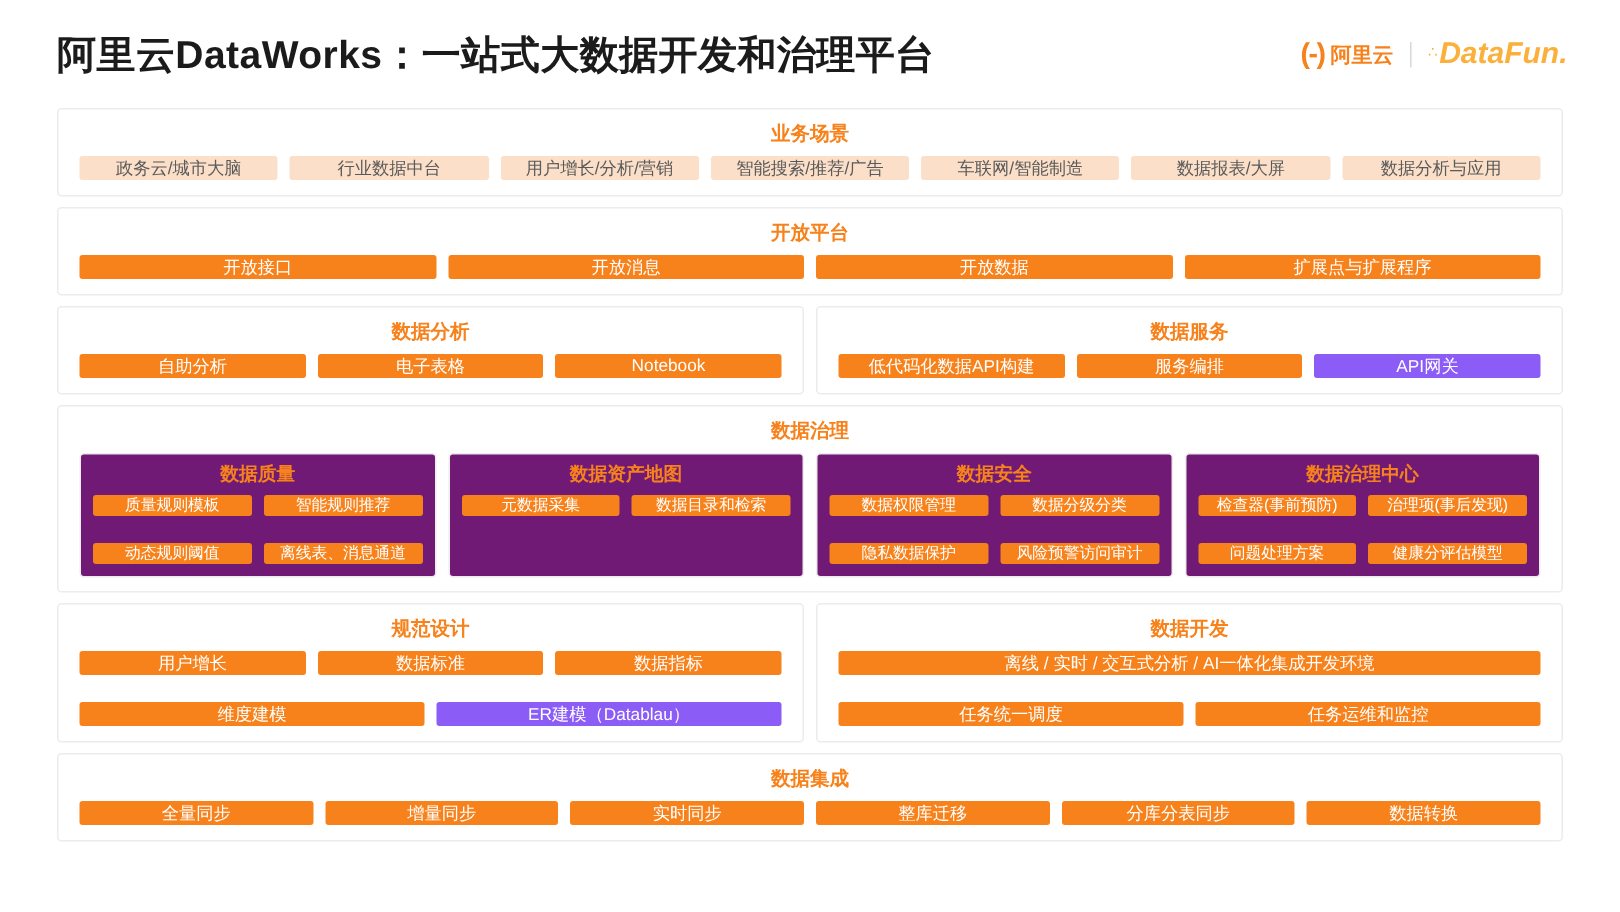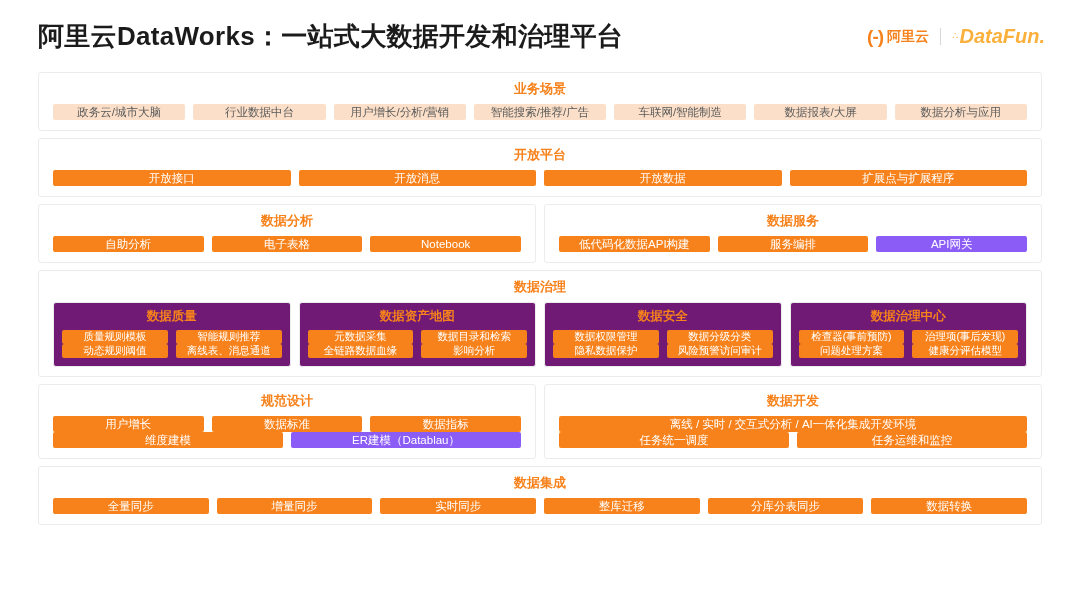--- a/index.html
+++ b/index.html
@@ -47,21 +47,21 @@
     box-sizing:border-box;
   }
   .band-title{
     text-align:center;
     color:#F7821B;
     font-size:13px;font-weight:700;
     line-height:20px;
     margin-bottom:5px;
   }
   .row{display:flex;gap:8px;}
-  .row + .row{margin-top:0;}
+  .row + .row{margin-top:18px;}
 
   .chip{
     flex:1 1 0;
     height:16px;
     display:flex;align-items:center;justify-content:center;
     font-size:11.5px;
     color:#ffffff;
     background:#F7821B;
     border-radius:2px;
     white-space:nowrap;
@@ -181,24 +181,20 @@
           <div class="chip">离线表、消息通道</div>
         </div>
       </div>
 
       <div class="subpanel">
         <div class="subpanel-title">数据资产地图</div>
         <div class="row">
           <div class="chip">元数据采集</div>
           <div class="chip">数据目录和检索</div>
         </div>
-        <div class="row">
-          <div class="chip">全链路数据血缘</div>
-          <div class="chip">影响分析</div>
-        </div>
       </div>
 
       <div class="subpanel">
         <div class="subpanel-title">数据安全</div>
         <div class="row">
           <div class="chip">数据权限管理</div>
           <div class="chip">数据分级分类</div>
         </div>
         <div class="row">
           <div class="chip">隐私数据保护</div>

